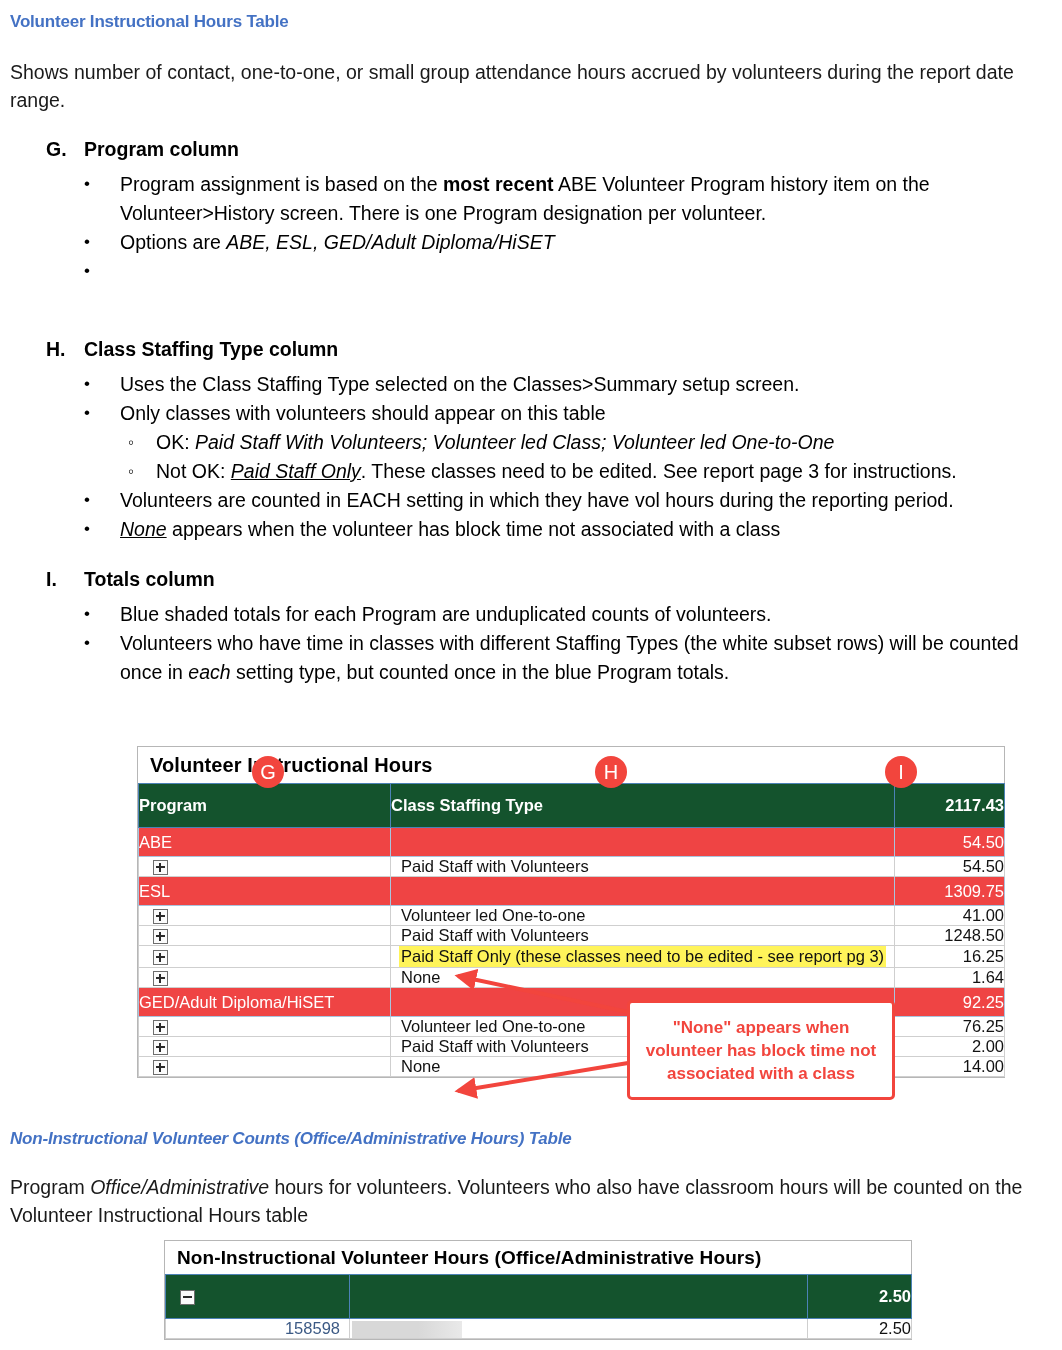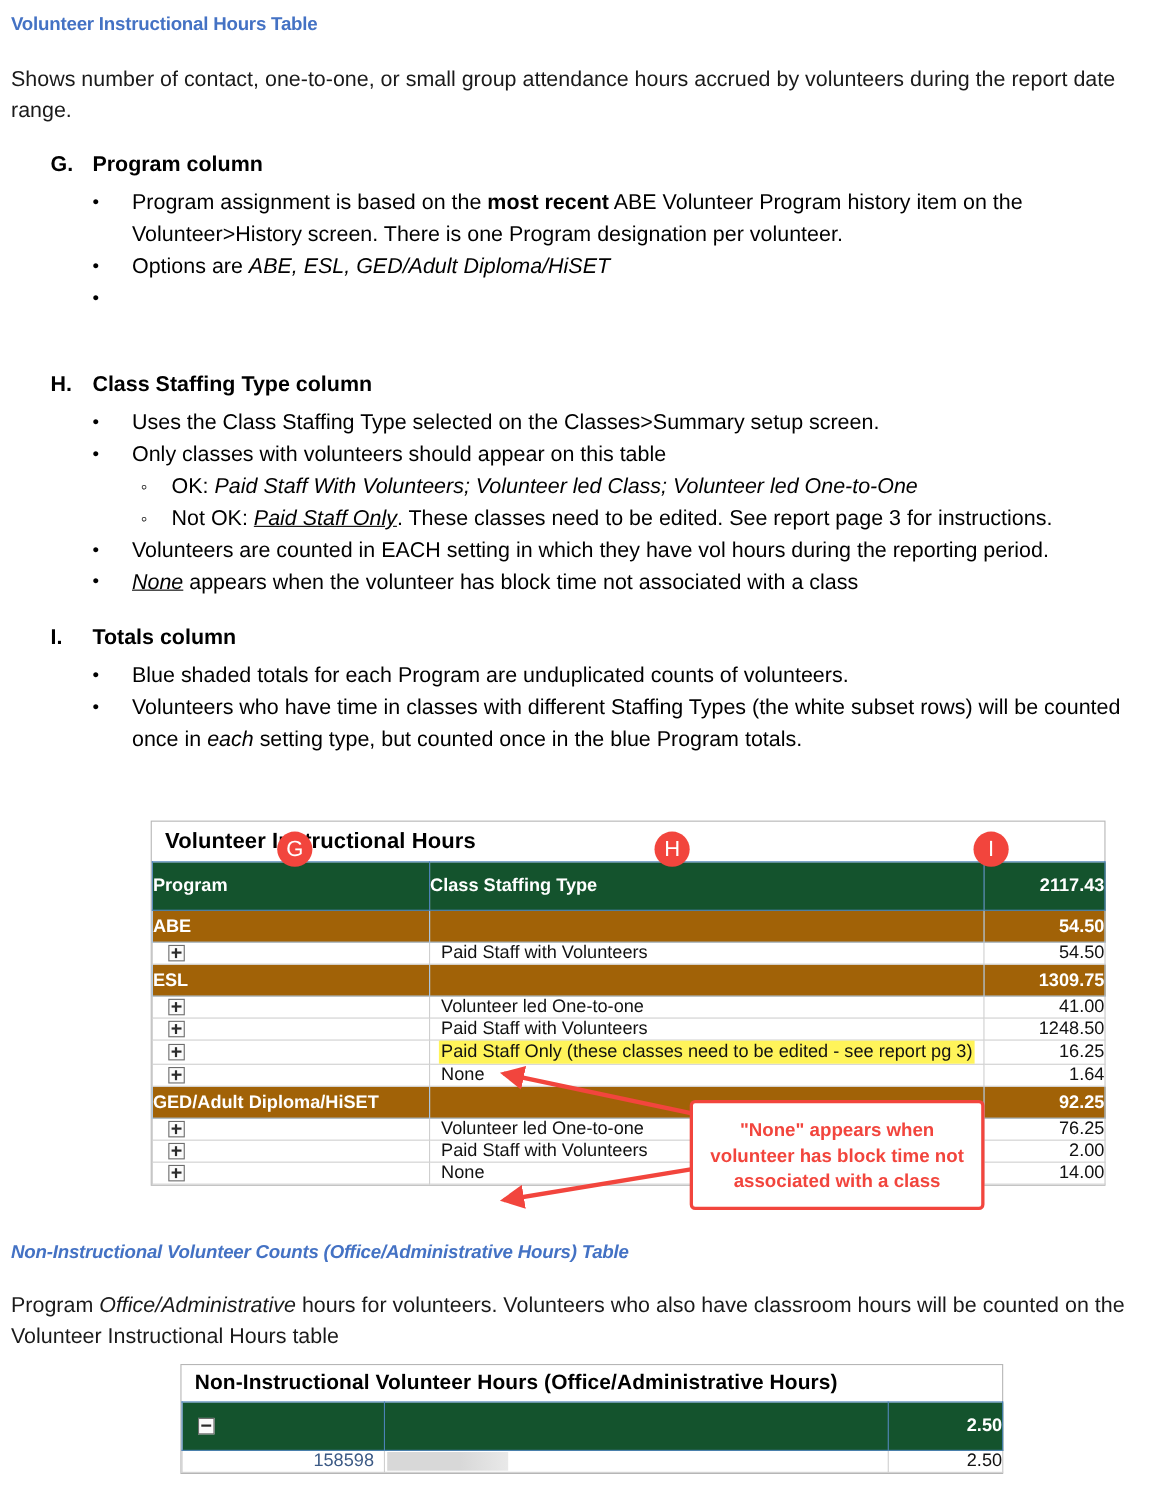--- a/index.html
+++ b/index.html
@@ -140,23 +140,23 @@
   .col-total  { width: 110px; }
 
   tr.hdr td {
     background: #14532d;
     color: #ffffff;
     font-weight: bold;
     border-color: #4C82B6;
     height: 44px;
   }
   tr.grp td {
-    background: #a16207;
+    background: #ef4444;
     color: #ffffff;
-    font-weight: bold;
+    font-weight: normal;
     height: 29px;
     border-color: #a9c4de;
   }
   tr.sub td { background: #ffffff; color: #111; }
   .cell-pad   { padding-left: 10px; }
   .cell-num   { text-align: right; padding-right: 9px; }
   .hl-yellow  {
     background: #FFF45A;
     display: inline-block;
     padding: 1px 2px 1px 2px;

